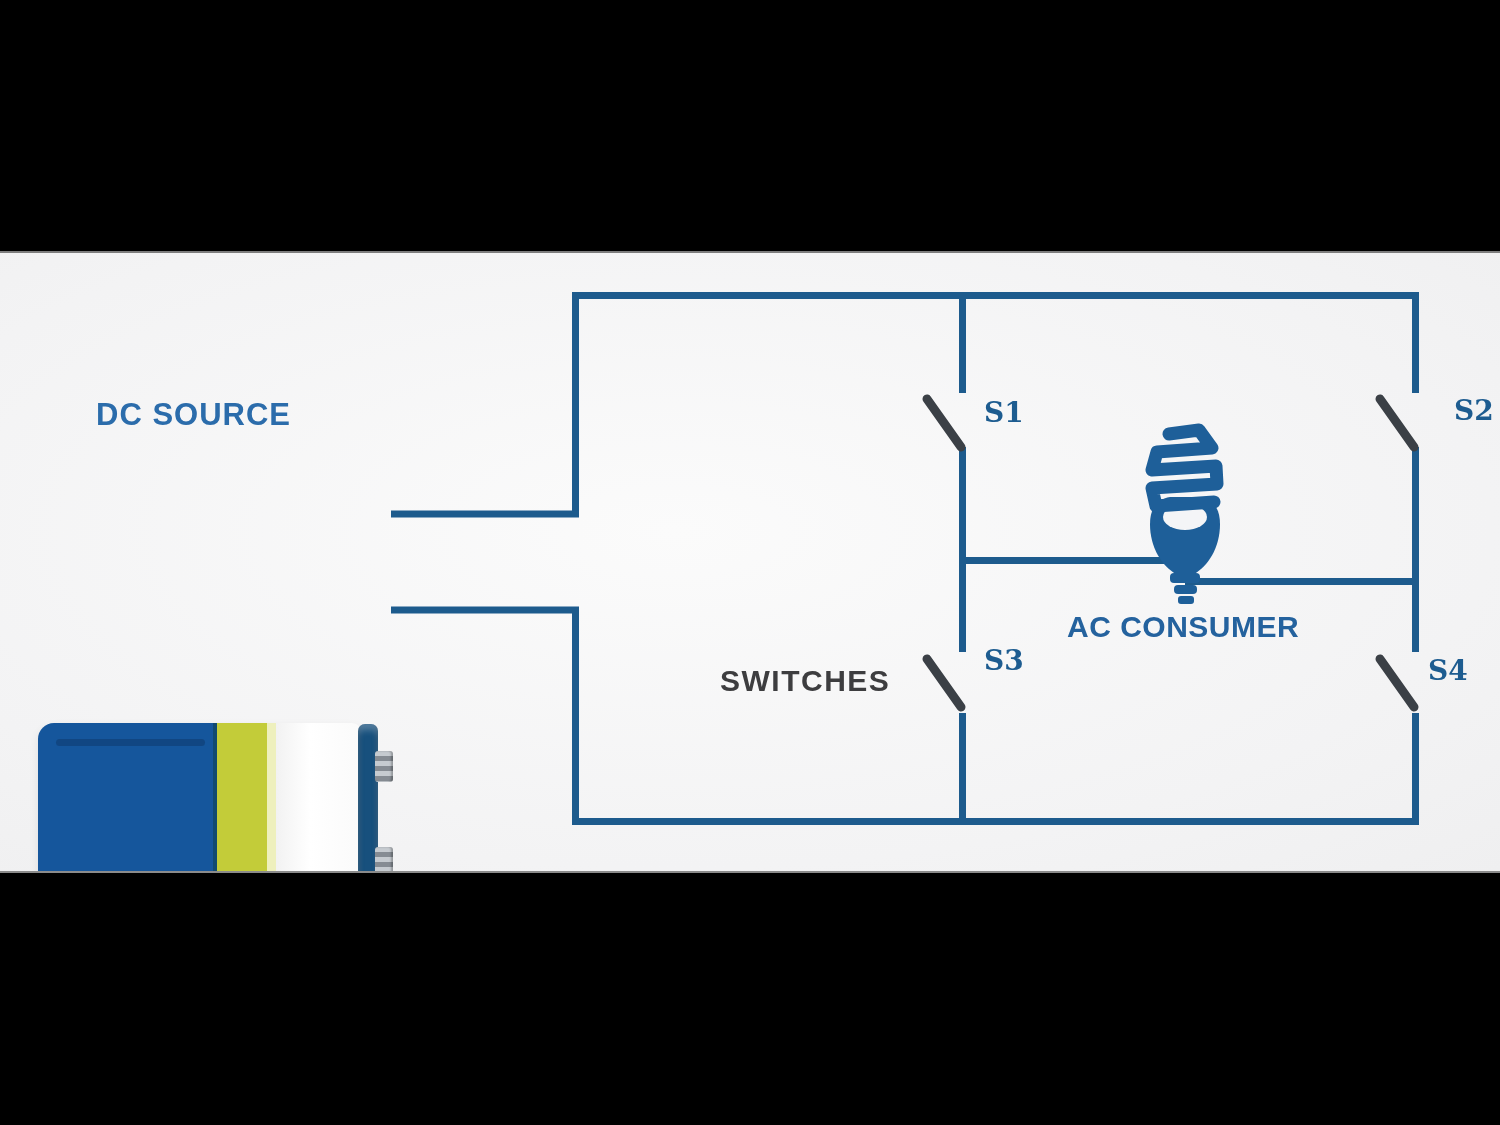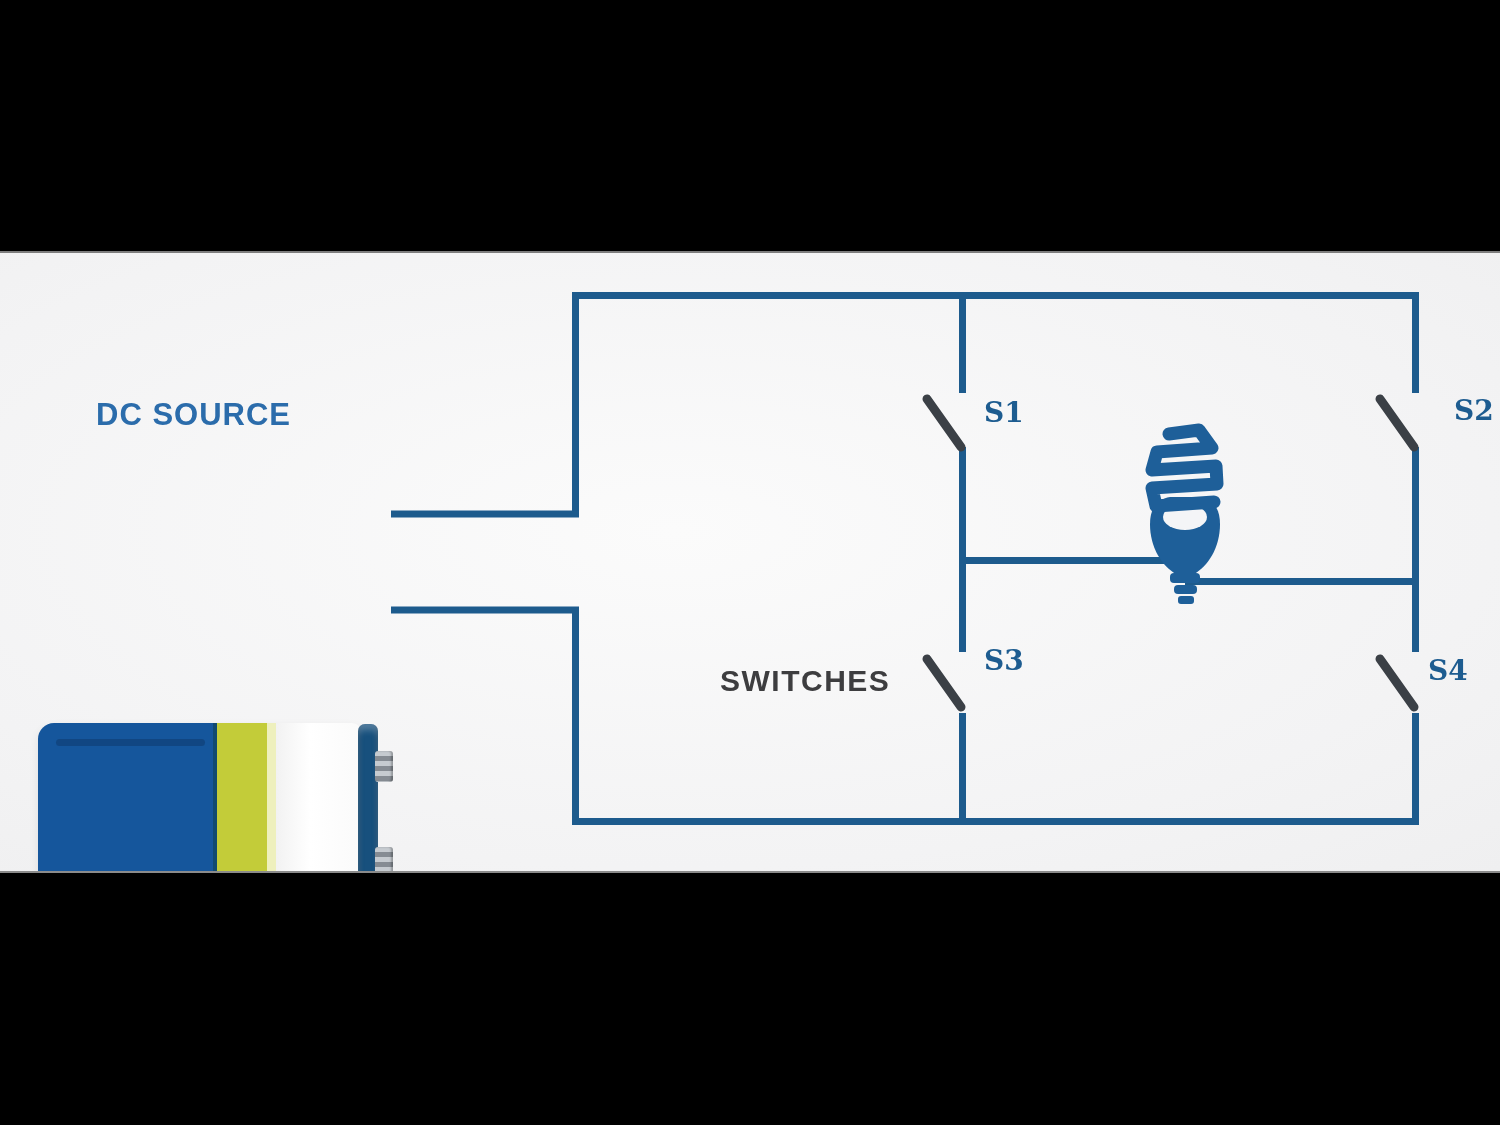--- a/index.html
+++ b/index.html
@@ -101,19 +101,20 @@
       <g fill="#1e5f99">
         <rect x="1170" y="573" width="30" height="10" rx="4"></rect>
         <rect x="1174" y="585" width="23" height="9" rx="4"></rect>
         <rect x="1178" y="596" width="16" height="8" rx="3"></rect>
       </g>
     </g>
   </svg>
 
   <div class="label lbl-dc">DC SOURCE</div>
   <div class="label lbl-switches">SWITCHES</div>
+  <div class="label lbl-ac">AC CONSUMER</div>
   <div class="label lbl-s lbl-s1">S1</div>
   <div class="label lbl-s lbl-s2">S2</div>
   <div class="label lbl-s lbl-s3">S3</div>
   <div class="label lbl-s lbl-s4">S4</div>
 
   <div class="letterbox bar-bottom"></div>
 </div>
 
 </body></html>

